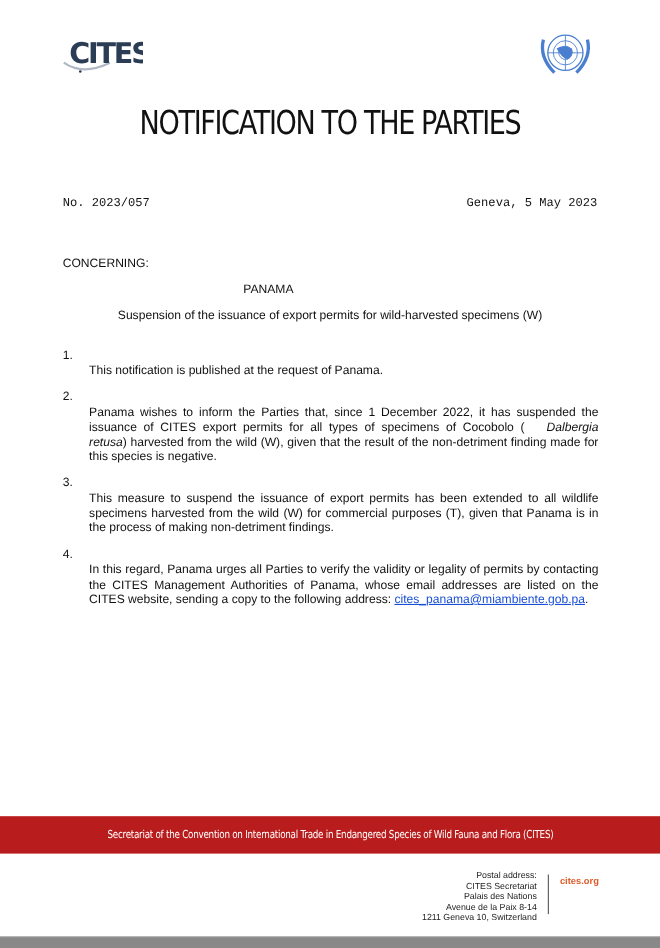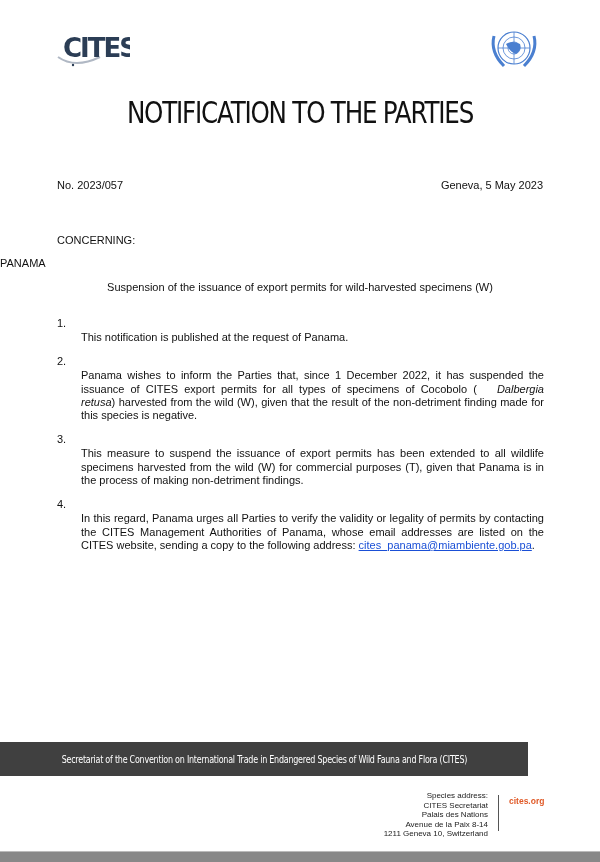--- a/index.html
+++ b/index.html
@@ -3,33 +3,33 @@
 <meta charset="utf-8">
 <style>
   html, body { margin:0; padding:0; }
   body { width:600px; height:862px; background:#ffffff; position:relative; overflow:hidden;
          font-family:"Liberation Sans", sans-serif; color:#111; }
   .logo-cites { position:absolute; left:55px; top:27px; width:75px; height:45px; }
   .logo-un { position:absolute; left:486px; top:26px; width:56px; height:48px; }
   .title { position:absolute; left:0; width:600px; top:95px; text-align:center;
            font-family:"DejaVu Sans", sans-serif; font-size:30px; letter-spacing:-1.5px;
            transform:scaleX(0.82); transform-origin:center; color:#111; font-weight:normal; }
-  .meta { position:absolute; top:179px; font-size:11px; }
+  .meta { position:absolute; top:179px; font-size:11px;font-family:Liberation Mono, monospace; }
   .meta.left { left:57px; }
   .meta.right { right:57px;text-align:right; }
   .concerning { position:absolute; left:57px; top:234px; font-size:11px; }
-  .country { position:absolute; left:0; width:488px; top:257px; font-size:11px; }
+  .country { position:absolute; left:0; width:488px; text-align:center; top:257px; font-size:11px; }
   .subject { position:absolute; left:0; width:600px; text-align:center; top:281px; font-size:11px; }
   .paras { position:absolute; left:57px; width:487px; top:317px; font-size:11px; line-height:13.3px; }
   .para { display:flex; margin-bottom:11px; }
   .para .num { width:24px; flex:none; }
   .para .txt { flex:1; text-align:justify;margin-top:14px; }
   .para .txt i { font-style:italic;padding-left:20px; }
   .para a { color:#1a4fd6; text-decoration:underline; }
-  .banner { position:absolute; left:0; top:742px; width:528px; height:34px; background:#404040;
+  .banner { position:absolute; left:0; top:742px; width:600px; height:34px; background:#b91c1c;
             display:flex; align-items:center; justify-content:center; }
   .banner span { color:#fff; font-family:"DejaVu Sans", sans-serif; font-size:10px;
                  transform:scaleX(0.8); white-space:nowrap; letter-spacing:-0.3px; }
   .address { position:absolute; right:112px; top:791px; text-align:right; font-size:8px; line-height:9.6px; color:#222; }
   .divider { position:absolute; left:498px; top:795px; width:1px; height:36px; background:#555; }
   .site { position:absolute; left:509px; top:796px; font-size:8.5px; color:#e05a28; font-weight:bold; }
   .bottom-bar { position:absolute; left:0; top:851px; width:600px; height:11px; background:#888888; border-top:1px solid #bbb; }
 </style>
 </head>
 <body>
@@ -77,21 +77,21 @@
     <span class="num">4.</span>
     <span class="txt"><span>In this regard, Panama urges all Parties to verify the validity or legality of permits by contacting the CITES Management Authorities of Panama, whose email addresses are listed on the CITES website, sending a copy to the following address: </span><a href="#">cites_panama@miambiente.gob.pa</a><span>.</span></span>
   </div>
 </div>
 
 <div class="banner">
   <span>Secretariat of the Convention on International Trade in Endangered Species of Wild Fauna and Flora (CITES)</span>
 </div>
 
 <div class="address">
-  <div>Species address:</div>
+  <div>Postal address:</div>
   <div>CITES Secretariat</div>
   <div>Palais des Nations</div>
   <div>Avenue de la Paix 8-14</div>
   <div>1211 Geneva 10, Switzerland</div>
 </div>
 <div class="divider"></div>
 <a class="site" href="#" style="text-decoration:none;">cites.org</a>
 
 <div class="bottom-bar"></div>
 

